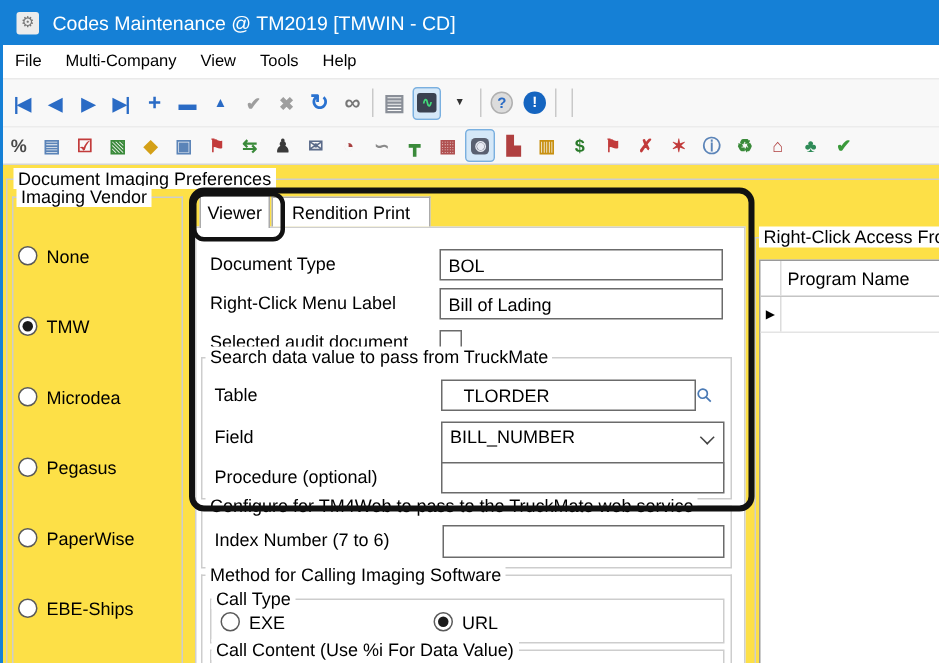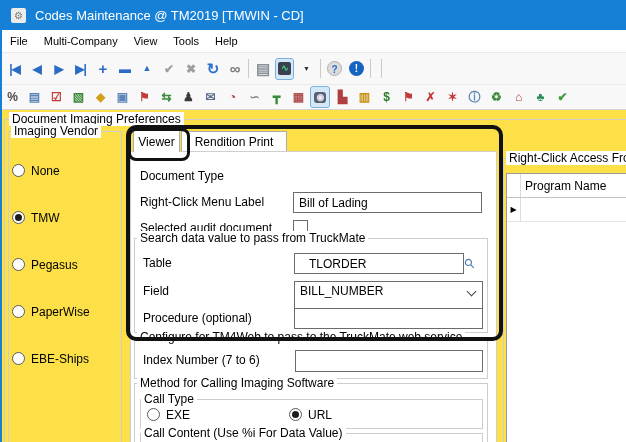--- a/index.html
+++ b/index.html
@@ -261,20 +261,24 @@
         <span class="vopt">
           <span class="radio"></span>
           <span>None</span>
         </span>
 
         <span class="vopt">
           <span class="radio on"></span>
           <span>TMW</span>
         </span>
 
+        <span class="vopt">
+          <span class="radio"></span>
+          <span>Microdea</span>
+        </span>
 
         <span class="vopt">
           <span class="radio"></span>
           <span>Pegasus</span>
         </span>
 
         <span class="vopt">
           <span class="radio"></span>
           <span>PaperWise</span>
         </span>
@@ -284,20 +288,21 @@
           <span>EBE-Ships</span>
         </span>
 
     </div>
 
     <div class="tabpane"></div>
     <div class="tab active">Viewer</div>
     <div class="tab inactive">Rendition Print</div>
 
     <span class="flabel" style="left:140px;top:59px;">Document Type</span>
+    <input class="tinput" style="left: 293px; top: 56px; width: 189px;" value="BOL">
 
     <span class="flabel" style="left:140px;top:85px;">Right-Click Menu Label</span>
     <input class="tinput" style="left: 293px; top: 82px; width: 189px;" value="Bill of Lading">
 
     <span class="flabel" style="left:140px;top:111px;">Selected audit document</span>
     <span class="checkbox" style="left:293px;top:110px;"></span>
 
     <div class="group" style="left:134px;top:128px;width:354px;height:95px;">
       <span class="glabel" style="left:2px;">Search data value to pass from TruckMate</span>
       <span class="flabel" style="left:8px;top:17px;">Table</span>

